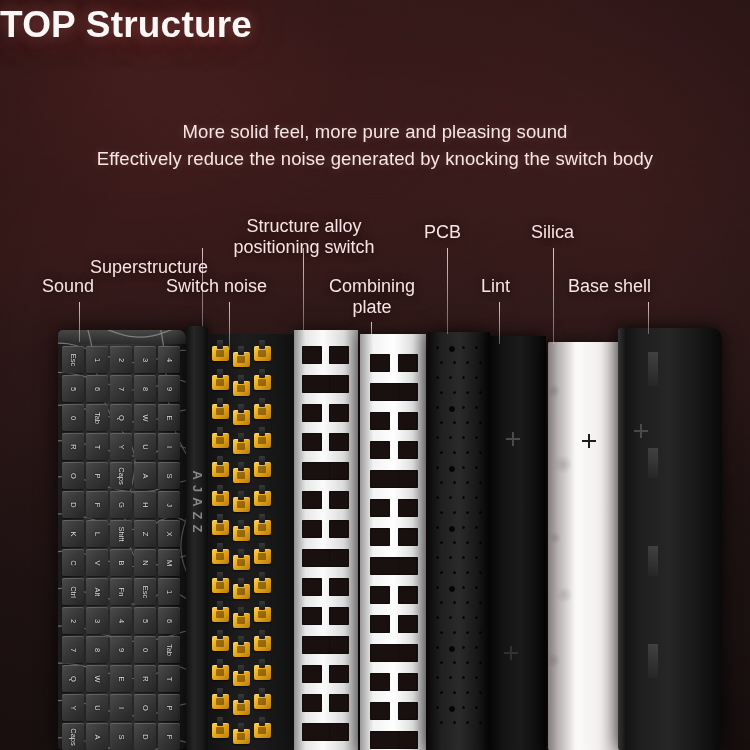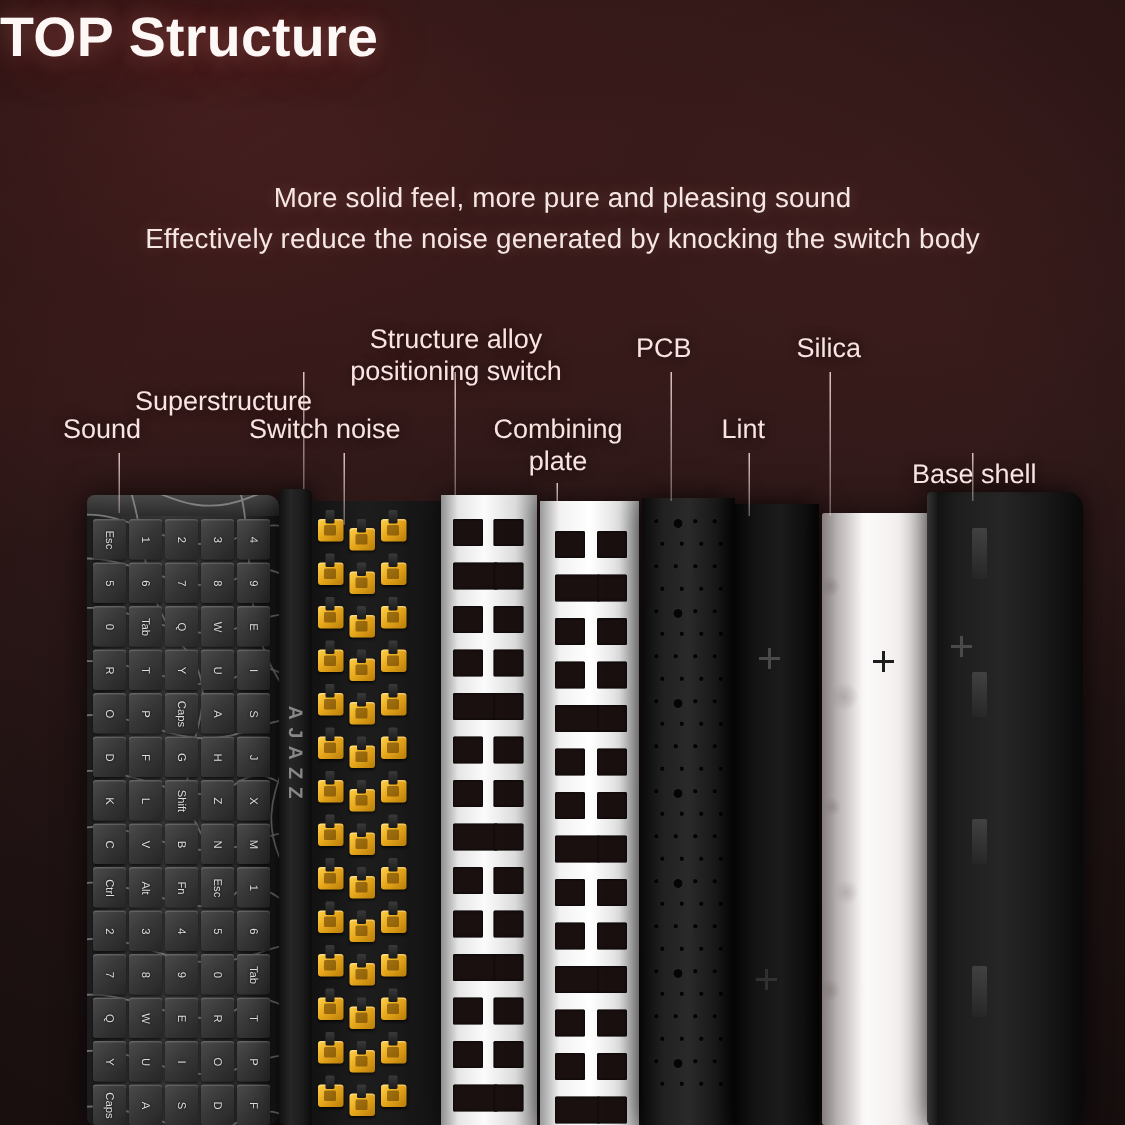--- a/index.html
+++ b/index.html
@@ -810,17 +810,17 @@
       <span>Combining</span><br>
       <span>plate</span>
     </div>
 
     <div class="label" style="left:424px; top:222px;">PCB</div>
 
     <div class="label" style="left:481px; top:276px;">Lint</div>
 
     <div class="label" style="left:531px; top:222px;">Silica</div>
 
-    <div class="label" style="left:608px; top:276px;margin-top:30px;">Base shell</div>
+    <div class="label" style="left:568px; top:276px;">Base shell</div>
   </div>
 
   <div class="bg-vignette"></div>
 </div>
 
 </body></html>

